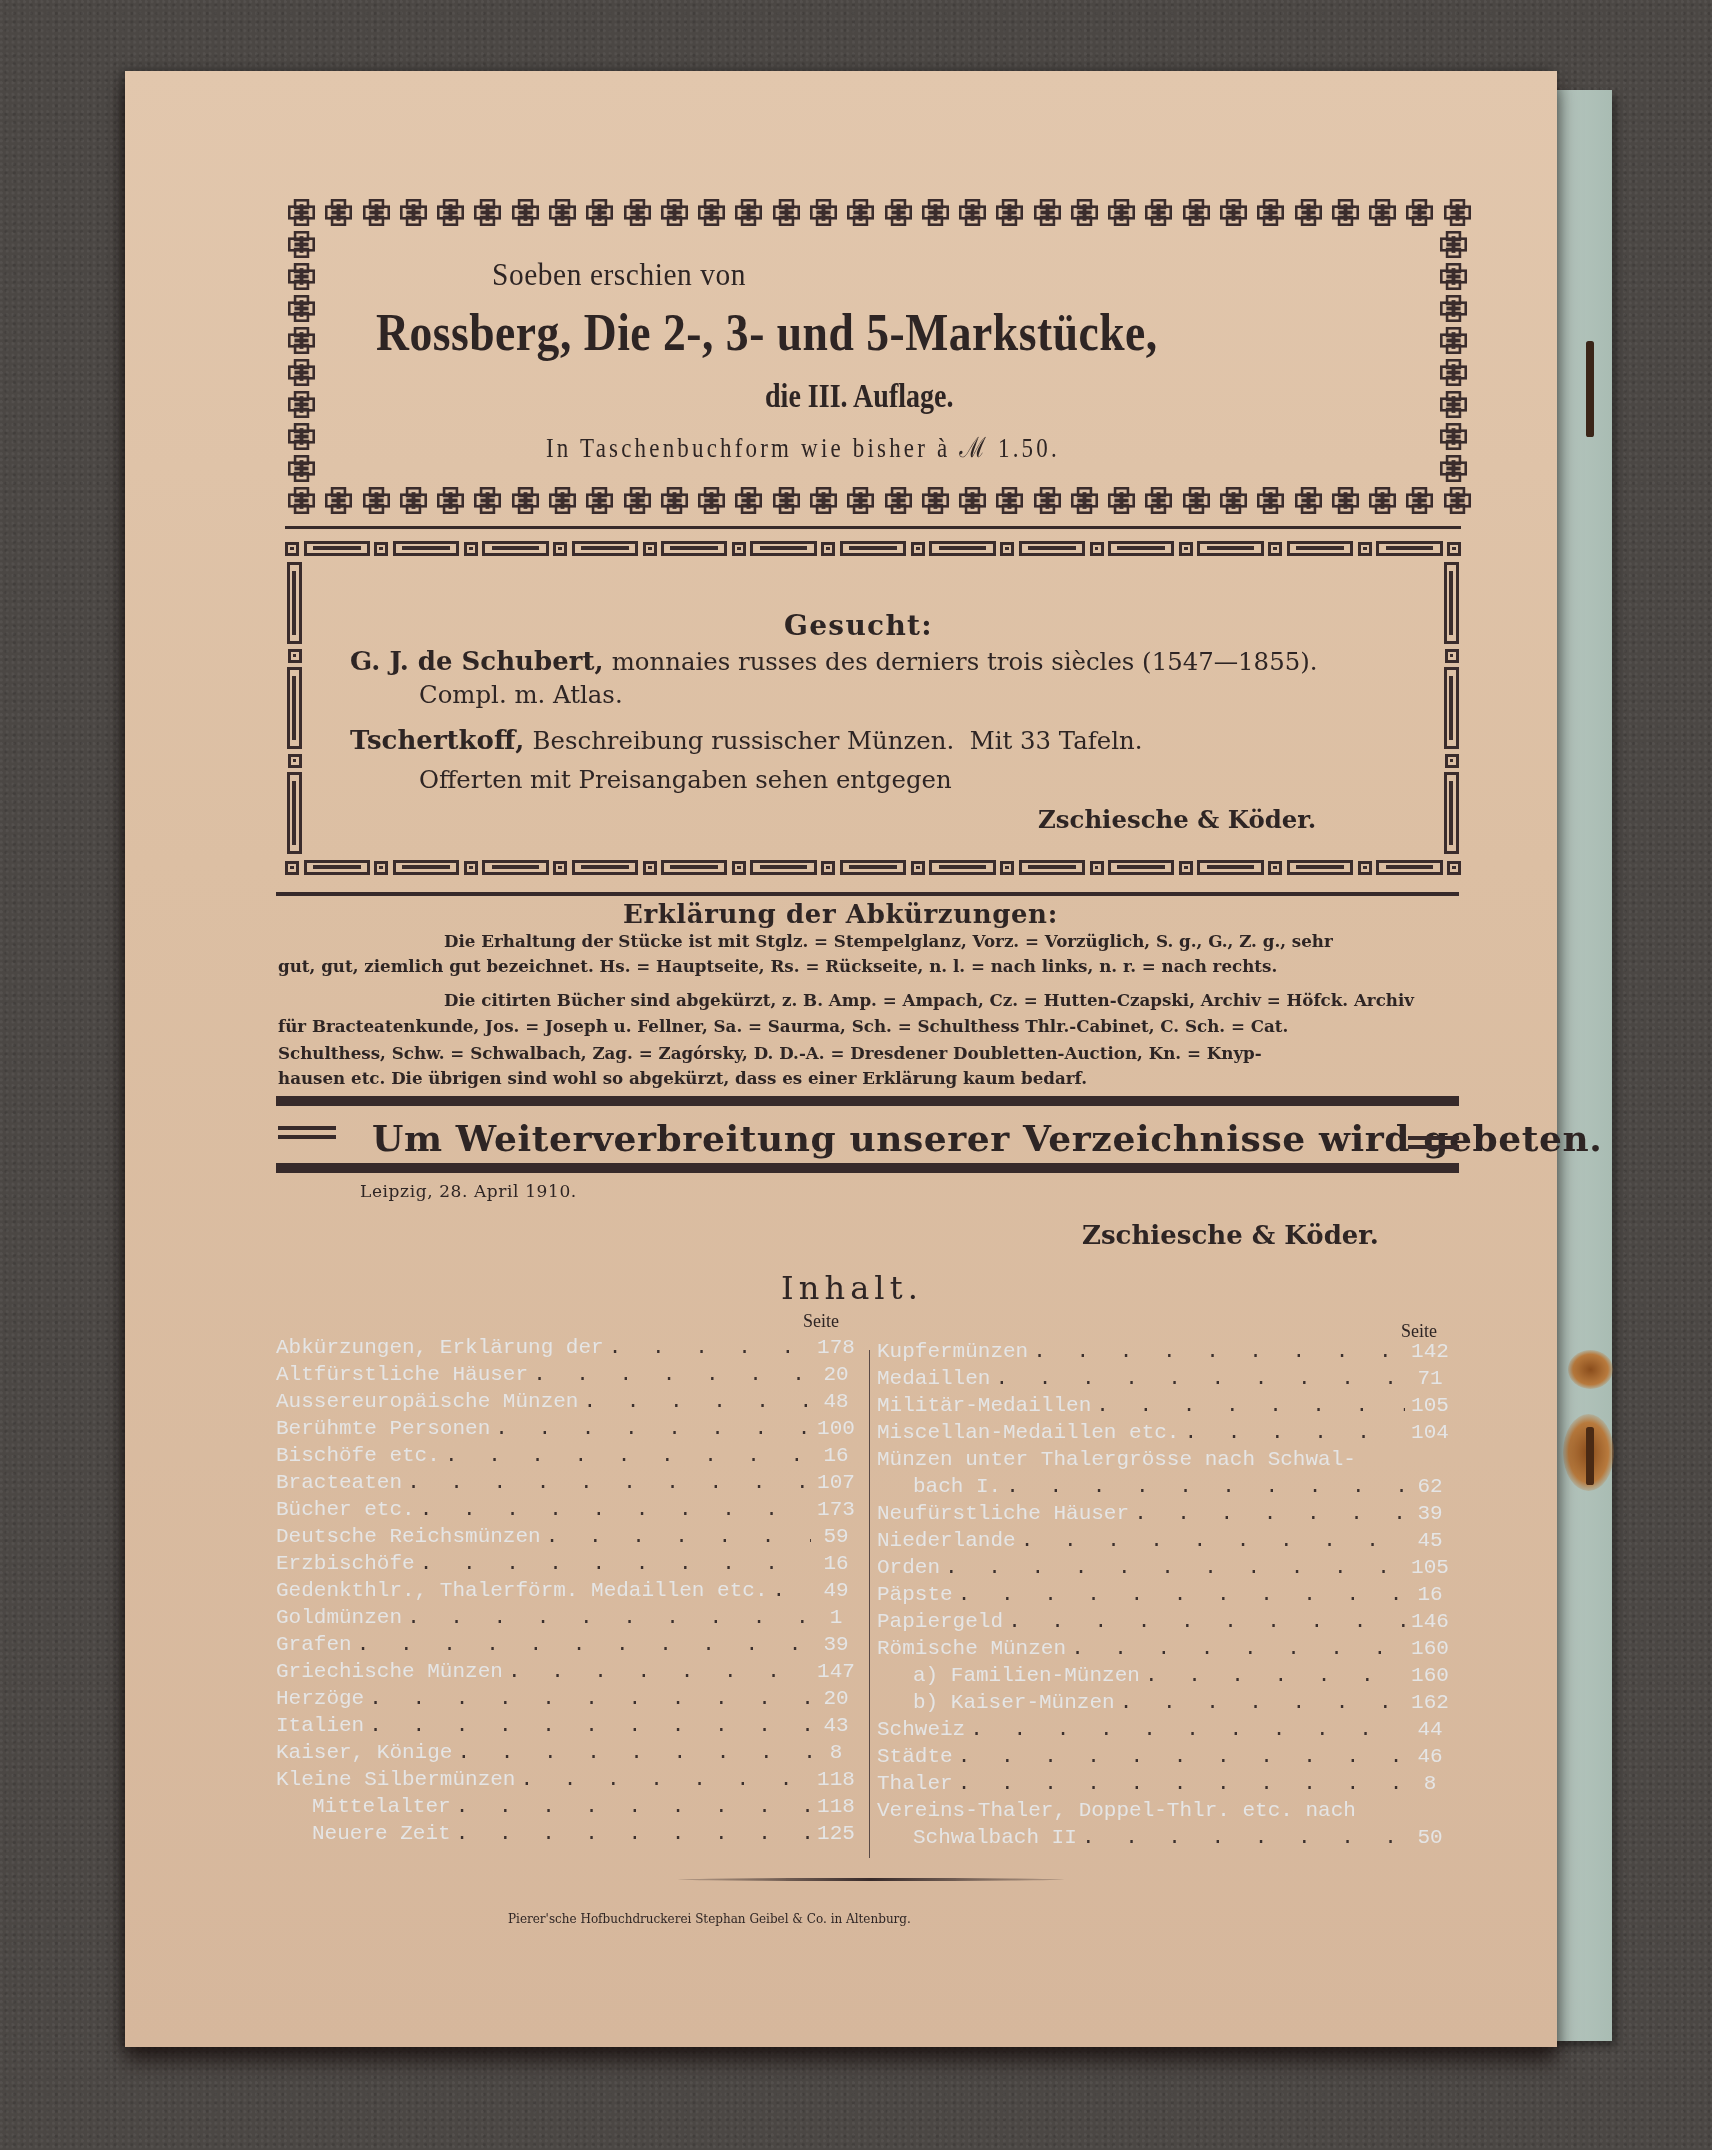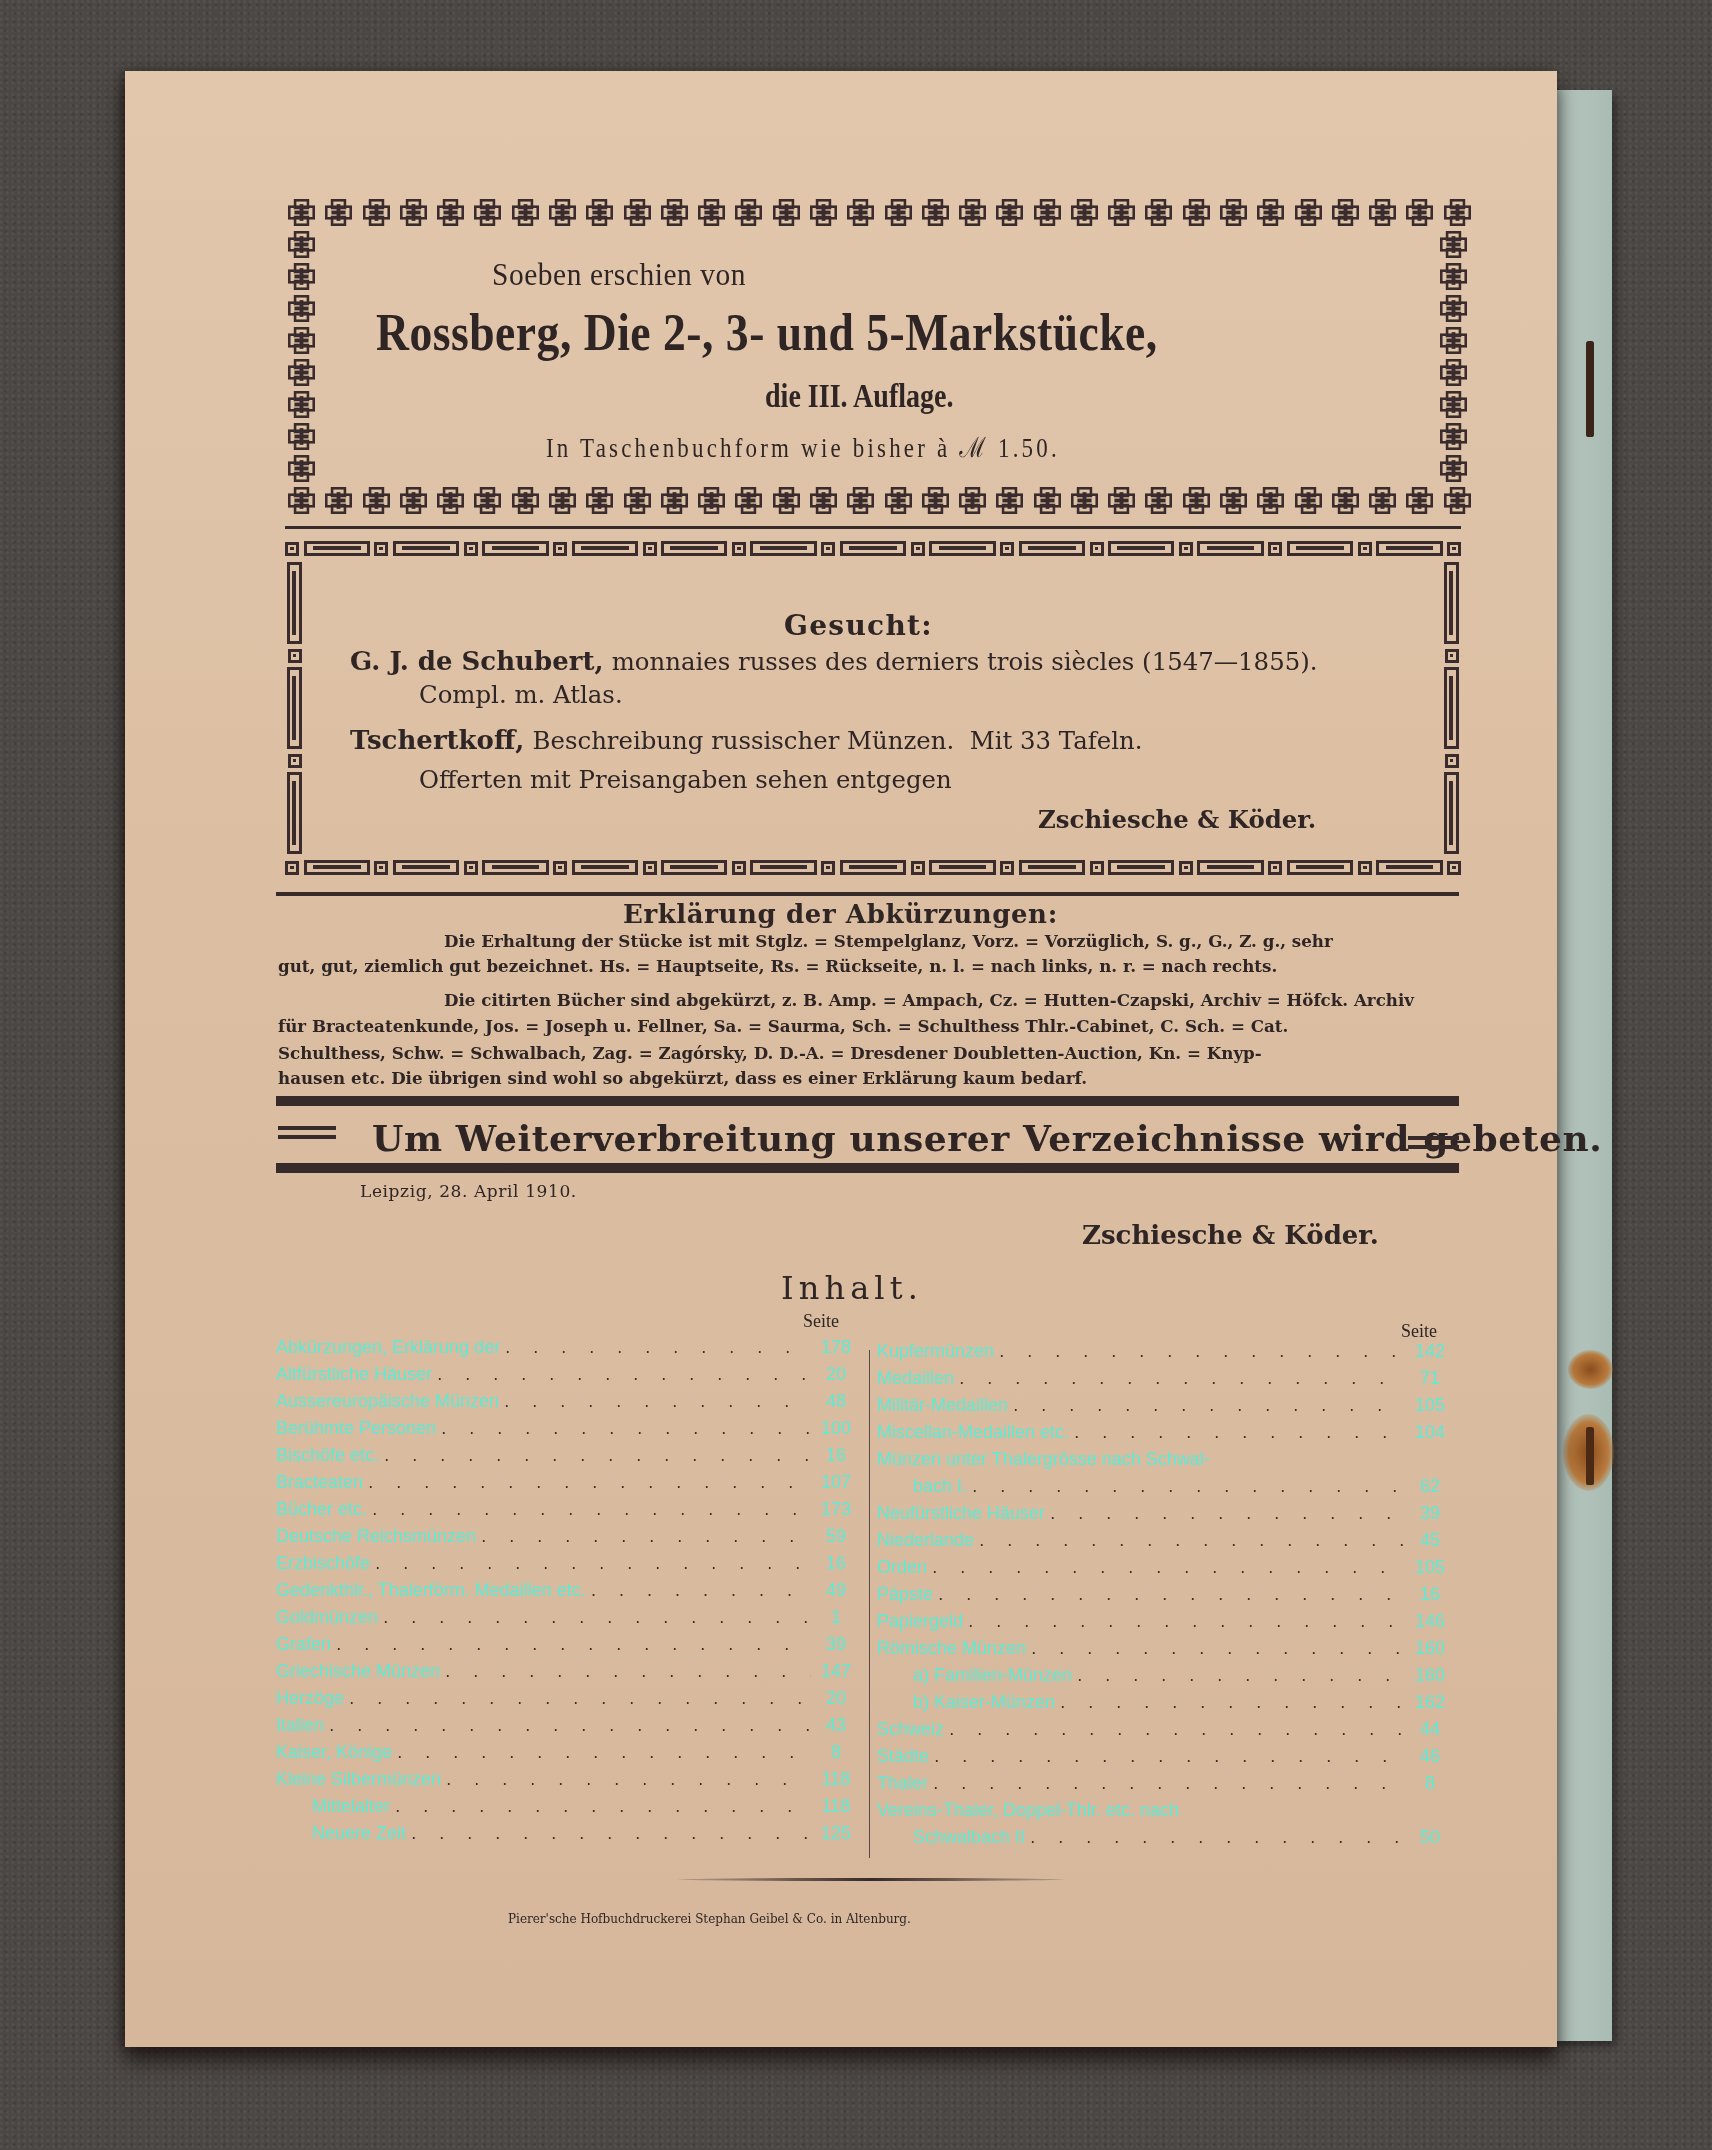--- a/index.html
+++ b/index.html
@@ -42,21 +42,21 @@
   .k-bar::after { content: ""; position: absolute; left: 6.4px; right: 6.4px; top: 2.6px; height: 3.2px; background: #3a2c2c; }
   .k-vbar { width: 15.4px; flex: 1 1 0; border: 3.2px solid #3a2c2c; box-sizing: border-box; position: relative; }
   .k-vbar::after { content: ""; position: absolute; top: 6.4px; bottom: 6.4px; left: 2.6px; width: 3.2px; background: #3a2c2c; }
 
   .rule { position: absolute; background: #372a2a; }
   .serif { font-family: "DejaVu Serif", serif; }
   .lib-serif { font-family: "Liberation Serif", serif; }
   .bold { font-weight: bold; }
 
   
-  .toc-col { position: absolute; font-family: Liberation Sans, sans-serif; font-size: 18px; line-height: 27px; color: #5eead4; }
+  .toc-col { position: absolute; font-family: Liberation Mono, monospace; font-size: 21px; line-height: 27px; color: #e5e5e5; }
   .toc-row { display: flex; align-items: baseline; white-space: nowrap; }
   .toc-row .lbl { flex: 0 0 auto; }
   .toc-row .dots { flex: 1 1 auto; overflow: hidden; letter-spacing: 9px; padding-left: 5.1px; color: #3b302e; }
   .toc-row .dots::before { content: ". . . . . . . . . . . . . . . . . . . . . . . . . . . . . . . . . . . . . . . ."; }
   .toc-row .pg { flex: 0 0 auto; width: 50px; text-align: center; }
   .toc-row.sub .lbl { padding-left: 36px; }
   .toc-row.cont .lbl { padding-left: 36px; }
   .toc-row.nodots .dots::before { content: ""; }
   .col-divider { position: absolute; left: 869px; top: 1350px; width: 1.3px; height: 508px; background: #5a4a46; }
 </style>

